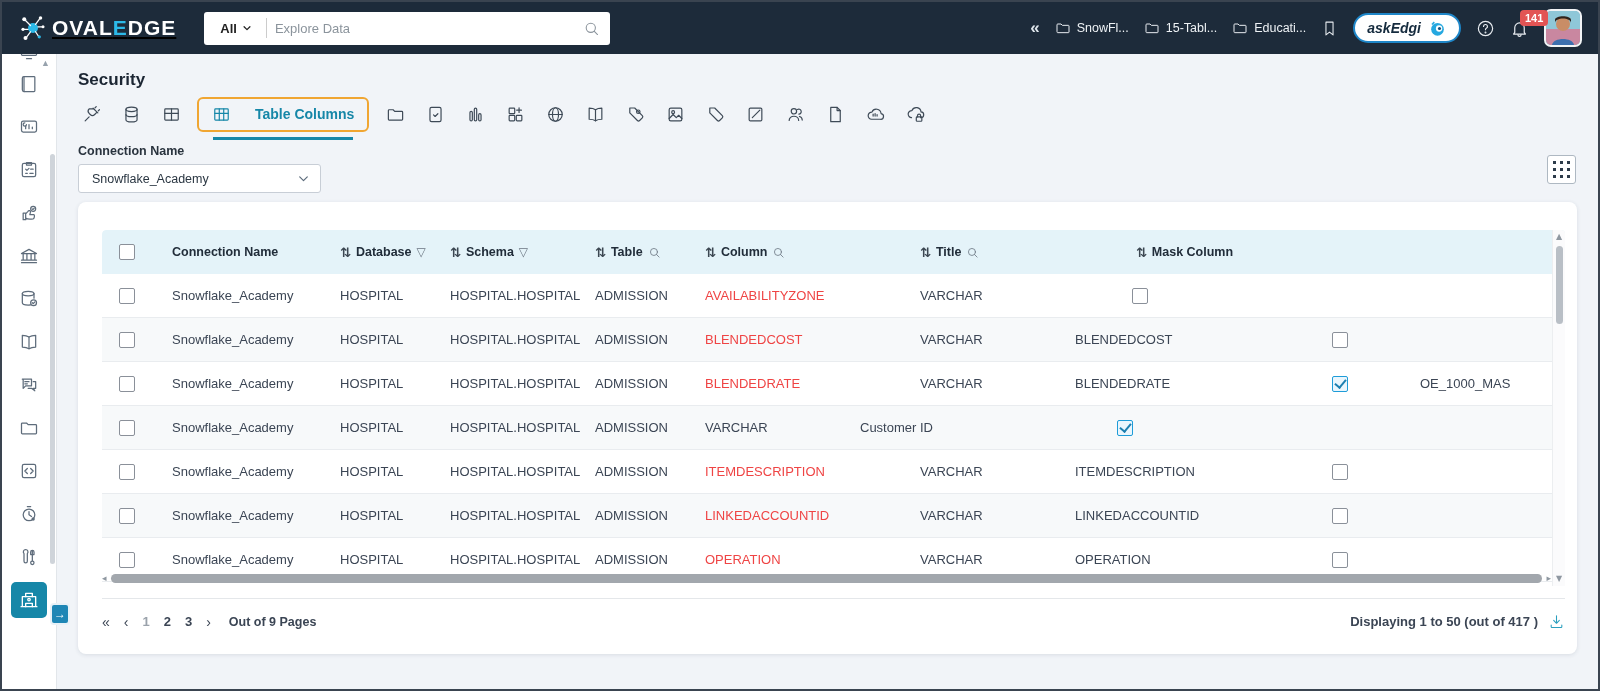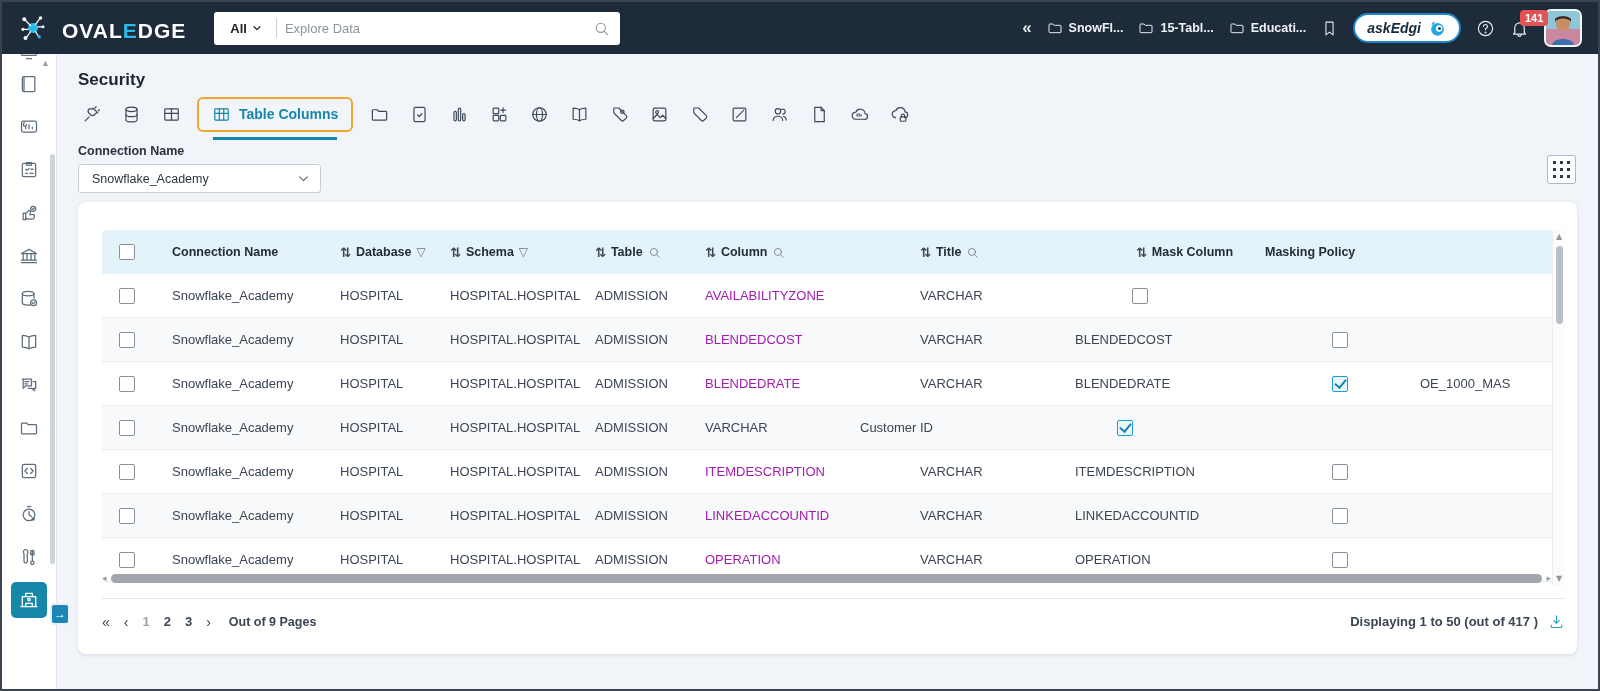--- a/index.html
+++ b/index.html
@@ -3,32 +3,32 @@
 <meta charset="utf-8">
 <style>
   * { margin:0; padding:0; box-sizing:border-box; }
   html,body { width:1600px; height:691px; font-family:"Liberation Sans", sans-serif; background:#e8eaee; }
   .frame { position:relative; width:1600px; height:691px; border:2px solid #3a4450; background:#f1f4f8; overflow:hidden; }
 
   svg.ic { fill:none; stroke:currentColor; stroke-width:1.5; stroke-linecap:round; stroke-linejoin:round; display:block; }
 
   
   .topbar { position:absolute; left:0; top:0; right:0; height:52px; background:#1d2b3a; display:flex; align-items:center; padding:0 16px; z-index:30; }
-  .brand { display:flex; align-items:flex-end; gap:14px; }
+  .brand { display:flex; align-items:center; gap:4px;text-decoration:underline; }
   .brand-text { color:#fff; font-size:21px; font-weight:bold; letter-spacing:1px; }
   .brand-text .accent { color:#2cb9e8; }
   .searchbox { margin-left:28px; width:406px; height:33px; background:#fff; border-radius:3px; display:flex; align-items:center; padding:12px 10px; }
   .searchbox .scope { display:flex; align-items:center; gap:5px; font-size:13px; font-weight:bold; color:#222; padding:0 6px; cursor:pointer; }
   .searchbox .divider { width:1px; height:20px; background:#ccc; margin:0 8px; }
   .searchbox input { border:0; outline:0; flex:1; font-size:13px; color:#333; font-family:"Liberation Sans",sans-serif; }
   .searchbox input::placeholder { color:#8b949c; }
   .top-right { margin-left:auto; display:flex; align-items:center; gap:15px; color:#e9edf1; }
   .collapse-glyph { font-size:17px; font-weight:bold; color:#dfe6ec; cursor:pointer; }
   .recent-item { display:flex; align-items:center; gap:6px; cursor:pointer; }
-  .recent-item .lbl { font-size:12.5px; font-weight:bold; color:#eef2f5; }
+  .recent-item .lbl { font-size:12.5px; font-weight:normal; color:#eef2f5; }
   .bookmark { cursor:pointer; }
   .askedgi { background:#fff; border:2px solid #1e86c8; border-radius:17px; height:30px; padding:0 12px; display:flex; align-items:center; gap:7px; cursor:pointer; }
   .askedgi .txt { font-size:14px; font-weight:bold; font-style:italic; color:#152b3e; }
   .help-btn { cursor:pointer; }
   .bell-wrap { position:relative; cursor:pointer; }
   .badge { position:absolute; top:-9px; left:10px; background:#e25454; color:#fff; font-size:11px; font-weight:bold; padding:2px 5px; border-radius:4px; }
   .avatar { width:38px; height:38px; border-radius:7px; border:2px solid #f2f4f6; overflow:hidden; background:#7fb3c9; cursor:pointer; }
 
   
   .sidebar { position:absolute; left:0; top:52px; bottom:0; width:55px; background:#fff; border-right:1px solid #e2e6ea; z-index:20; }
@@ -40,21 +40,21 @@
   .side-item.active-app .pill { background:#1687a8; width:36px; height:36px; border-radius:5px; display:flex; align-items:center; justify-content:center; }
   .side-scrollbar { position:absolute; right:1px; top:100px; width:5px; height:410px; background:#cfd4da; border-radius:3px; }
   .expand-btn { position:absolute; left:48px; top:601px; width:20px; height:22px; background:#1e86b5; border:2px solid #e8f1f7; border-radius:4px; color:#fff; font-size:12px; display:flex; align-items:center; justify-content:center; z-index:40; cursor:pointer; }
 
   
   .main { position:absolute; left:55px; top:52px; right:0; bottom:0; background:#f1f4f8; }
   .page-title { position:absolute; left:21px; top:16px; font-size:17px; font-weight:bold; color:#1c2633; }
   .tabs-row { position:absolute; left:14px; top:41px; display:flex; align-items:center; }
   .tab-icon { width:40px; height:38px; display:flex; align-items:center; justify-content:center; color:#3e4a57; cursor:pointer; }
   .tab-active-wrap { position:relative; margin:0 6px; }
-  .tab-active { border:2px solid #f0a632; border-radius:6px; padding:6px 13px; display:flex; align-items:center; gap:8px; color:#1687a8; background:transparent; cursor:pointer; }
+  .tab-active { border:2px solid #f0a632; border-radius:6px; padding:6px 13px; display:flex; align-items:center; gap:24px; color:#1687a8; background:transparent; cursor:pointer; }
   .tab-active .lbl { font-size:14px; font-weight:bold; color:#1687a8; }
   .tab-active-wrap::after { content:""; position:absolute; left:16px; right:16px; bottom:-8px; height:3px; background:#1687a8; }
 
   .conn-label { position:absolute; left:21px; top:90px; font-size:12.5px; font-weight:bold; color:#29333e; }
   .conn-select { position:absolute; left:21px; top:110px; width:243px; height:29px; background:#fff; border:1px solid #c8ced6; border-radius:3px; display:flex; align-items:center; padding:0 10px 0 13px; cursor:pointer; }
   .conn-select .val { font-size:12.5px; color:#2a3642; flex:1; }
   .grid-btn { position:absolute; right:22px; top:101px; width:29px; height:29px; background:#fff; border:1px solid #aeb8c2; border-radius:3px; display:grid; grid-template-columns:repeat(3,4px); grid-template-rows:repeat(3,4px); gap:3px; align-content:center; justify-content:center; cursor:pointer; }
   .grid-btn i { width:3px; height:3px; background:#2c3b4a; }
 
   
@@ -63,21 +63,21 @@
   .tbl { width:1470px; }
   .thead, .tr { display:flex; }
   .thead { background:#e4f3f9; height:44px; border-radius:4px 4px 0 0; }
   .th { display:flex; align-items:center; gap:5px; font-size:12.5px; font-weight:bold; color:#212d3a; padding:0 8px; flex-shrink:0; }
   .tr { height:44px; border-bottom:1px solid #e9ecef; background:#fff; }
   .tr:nth-child(odd) { background:#f7f9fa; }
   .td { display:flex; align-items:center; font-size:13px; color:#3b4554; padding:0 8px; flex-shrink:0; overflow:hidden; white-space:nowrap; }
   .c-sel{width:50px; justify-content:center;} .c-conn{width:180px; padding-left:20px;} .c-db{width:110px;}
   .c-schema{width:145px;} .c-table{width:110px;} .c-col{width:215px;} .c-type{width:155px;}
   .c-title{width:200px;} .c-mask{width:145px; justify-content:center;} .c-policy{width:160px;}
-  .link { color:#a21caf; text-decoration:none; cursor:pointer; }
+  .link { color:#ef4444; text-decoration:none; cursor:pointer; }
   .sortg { font-size:13px; color:#3c4752; font-family:"DejaVu Sans",sans-serif; }
   .filterg { font-size:12px; color:#6b7682; font-family:"DejaVu Sans",sans-serif; cursor:pointer; }
   .cb { width:16px; height:16px; border:1.5px solid #8a9099; border-radius:2px; background:#fff; position:relative; cursor:pointer; flex-shrink:0; }
   .cb.checked { background:#eaf6fd; border-color:#1e9cd8; }
   .cb.checked::after { content:""; position:absolute; left:4px; top:0px; width:5px; height:9px; border:solid #1c7fb0; border-width:0 2px 2px 0; transform:rotate(40deg); }
 
   .vscroll { position:absolute; right:0; top:0; bottom:0; width:13px; background:#fbfbfc; border-left:1px solid #eceef0; display:flex; flex-direction:column; align-items:center; }
   .vscroll .arr { color:#8f98a1; font-size:8px; line-height:14px; font-family:"DejaVu Sans",sans-serif; }
   .vscroll .thumb { width:7px; height:78px; background:#b9bfc6; border-radius:4px; margin-top:2px; cursor:grab; }
   .vscroll .arr.down { margin-top:auto; }
@@ -476,23 +476,20 @@
                 <span class="sortg">⇅</span>
                 <span>Title</span>
                 <svg class="ic" width="13" height="13" viewBox="0 0 24 24" style="color:#6b7682">
                   <circle cx="11" cy="11" r="6.5"></circle>
                   <path d="M16 16l4.5 4.5"></path>
                 </svg>
               </div>
             <div class="th c-mask">
                 <span class="sortg">⇅</span>
                 <span>Mask Column</span>
-              </div>
-            <div class="th c-policy">
-                <span>Masking Policy</span>
               </div>
           </div>
 
           <div class="tr">
             <div class="td c-sel">
                 <span class="cb"></span>
               </div>
             <div class="td c-conn">Snowflake_Academy</div>
             <div class="td c-db">HOSPITAL</div>
             <div class="td c-schema">HOSPITAL.HOSPITAL</div>

